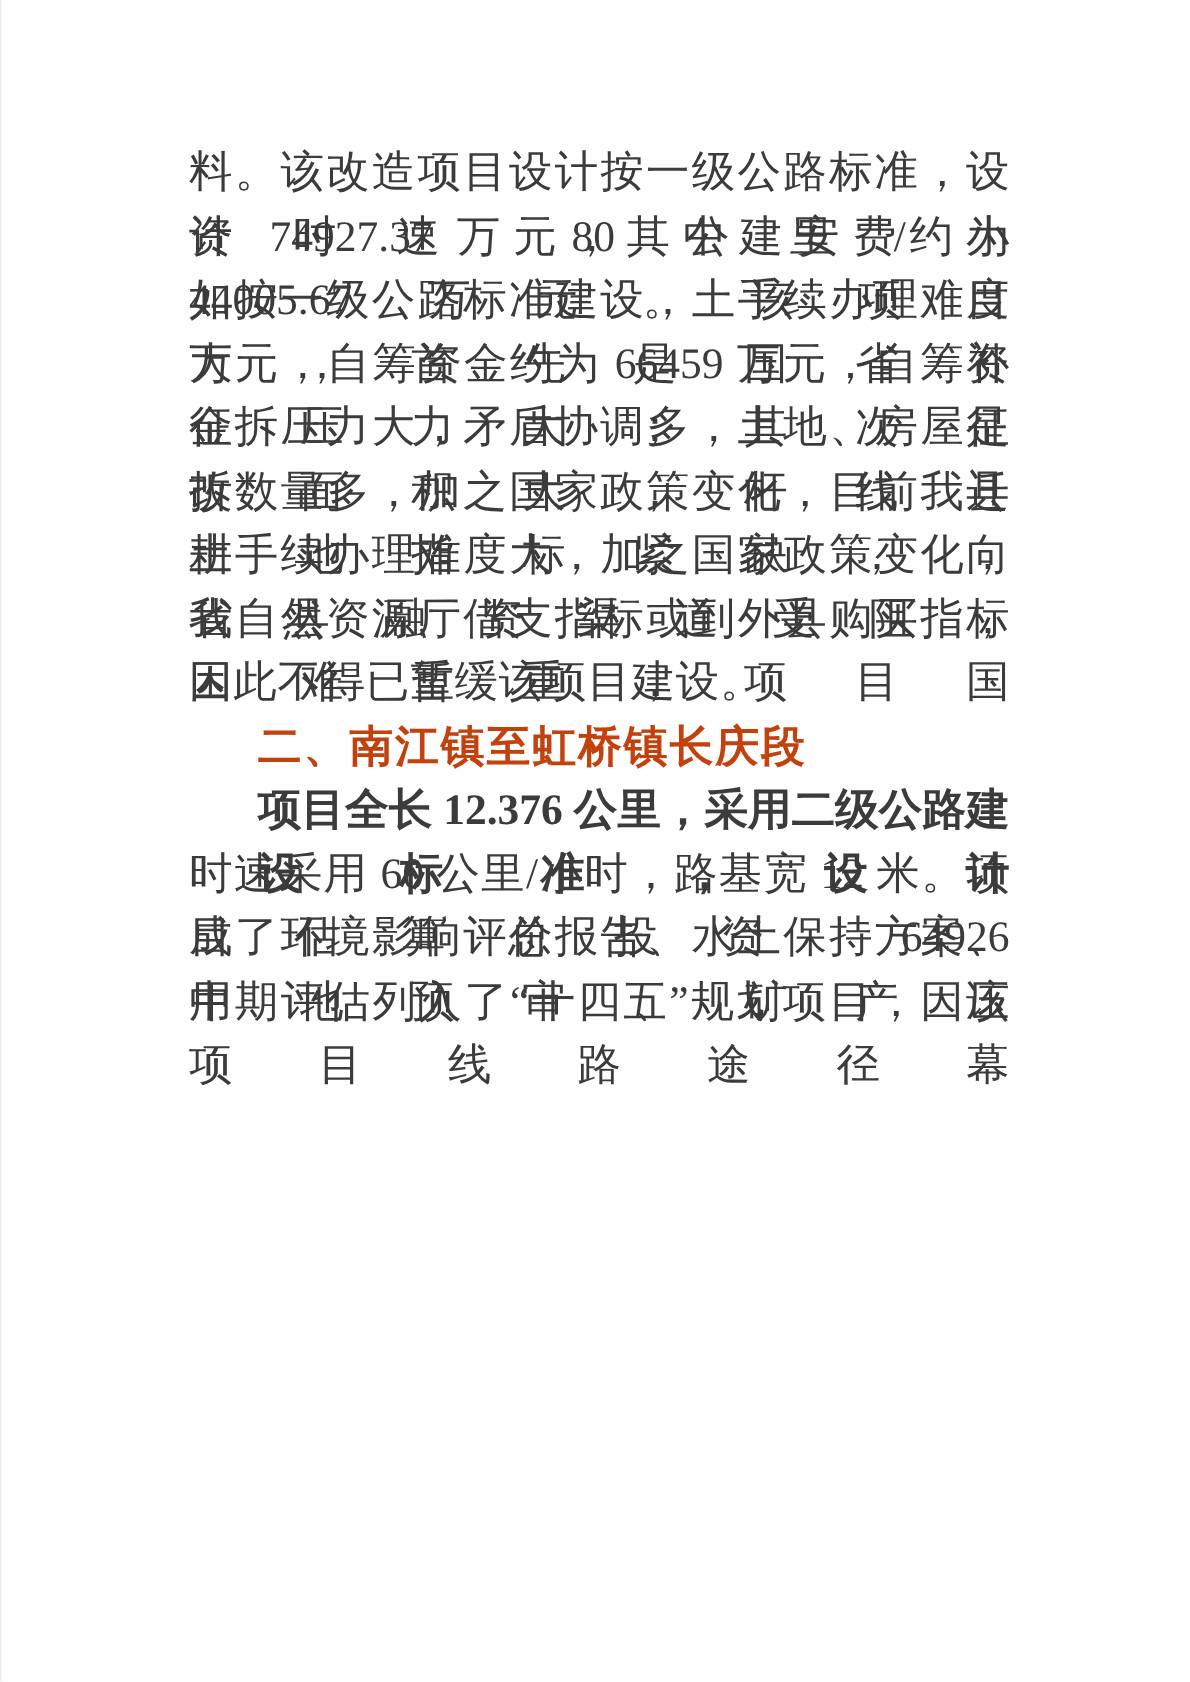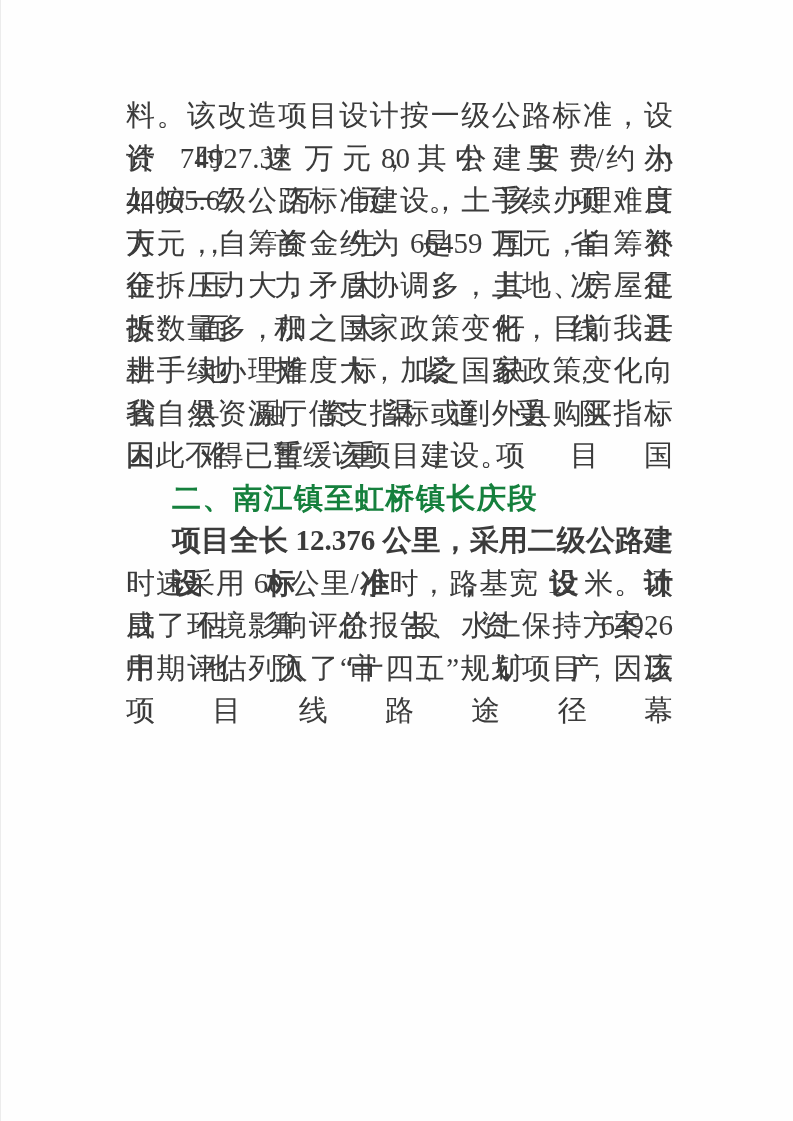--- a/index.html
+++ b/index.html
@@ -48,21 +48,21 @@
   .line.indent {
     padding-left: 46px;
   }
   .line.just.indent {
     width: 501px;
     font-weight: bold;
   }
   .line.heading {
     font-family: "Liberation Sans", sans-serif;
     font-weight: bold;
-    color: #15803d;
+    color: #c2410c;
     letter-spacing: 1.5px;
   }
 </style>
 </head>
 <body>
 
 <div class="page">
   <div class="scan-edge"></div>
   <div class="textblock">
     <div class="line just">料。该改造项目设计按一级公路标准，设计时速 80 公里/小</div>

